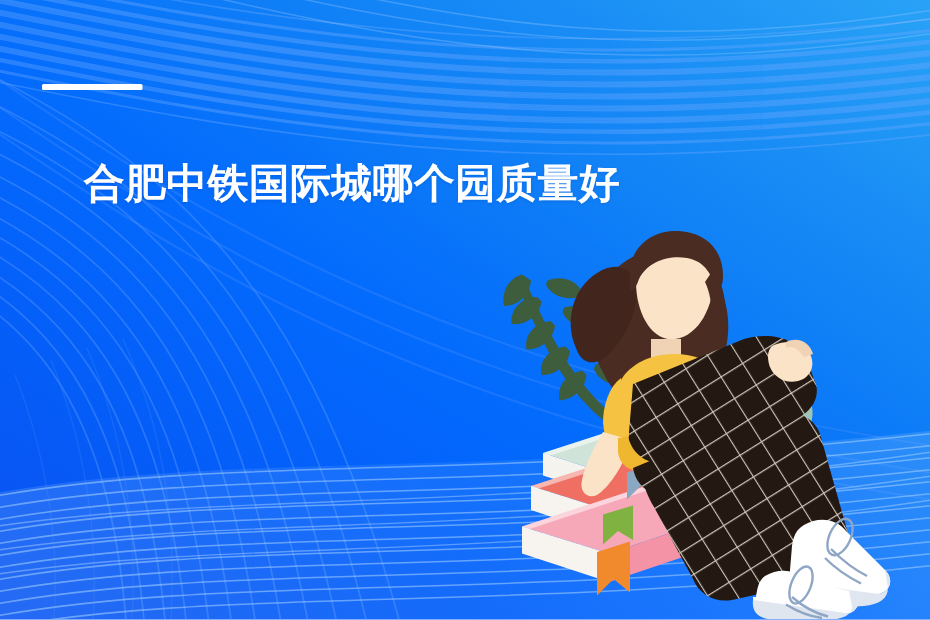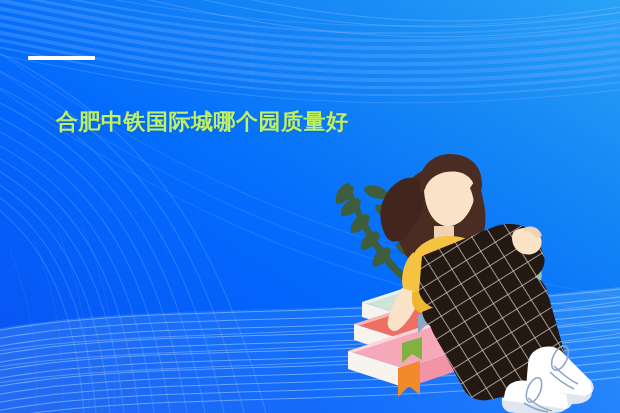--- a/index.html
+++ b/index.html
@@ -38,22 +38,22 @@
     width: 67px;
     height: 4px;
     background: #ffffff;
     border-radius: 1px;
   }
   #headline {
     position: absolute;
     left: 56px;
     top: 104px;
     margin: 0;
-    color: #bef264;
-    font-size: 22px;
+    color: #ffffff;
+    font-size: 27px;
     line-height: 36px;
     font-weight: 700;
     letter-spacing: 0.5px;
     white-space: nowrap;
     text-shadow: 0 1px 2px rgba(0,40,120,0.18);
   }
   #illustration {
     position: absolute;
     left: 318px;
     top: 152px;

